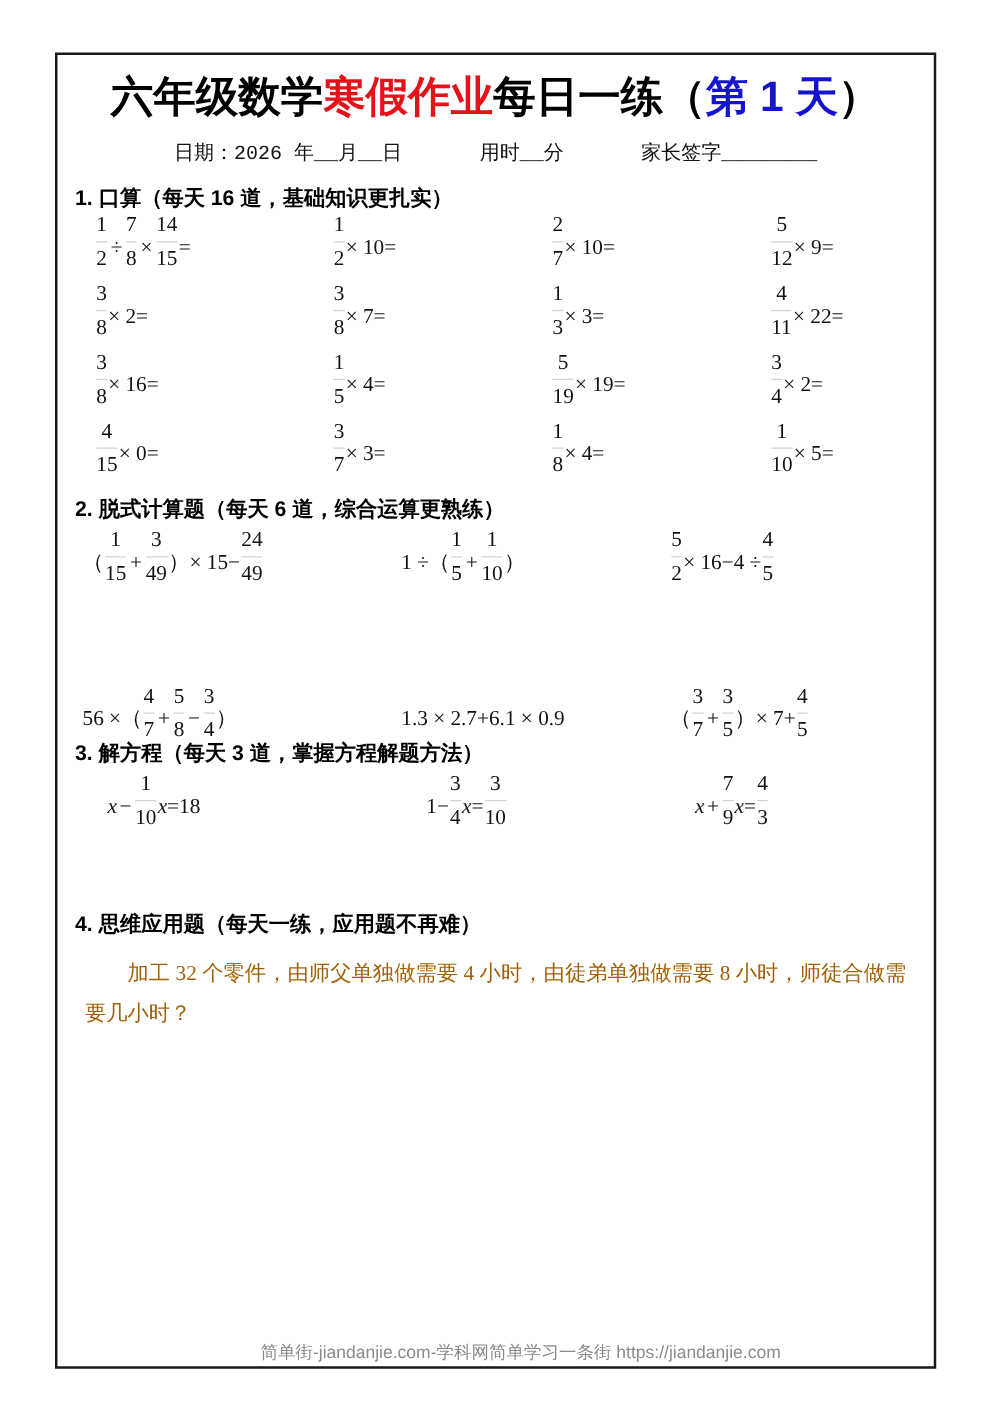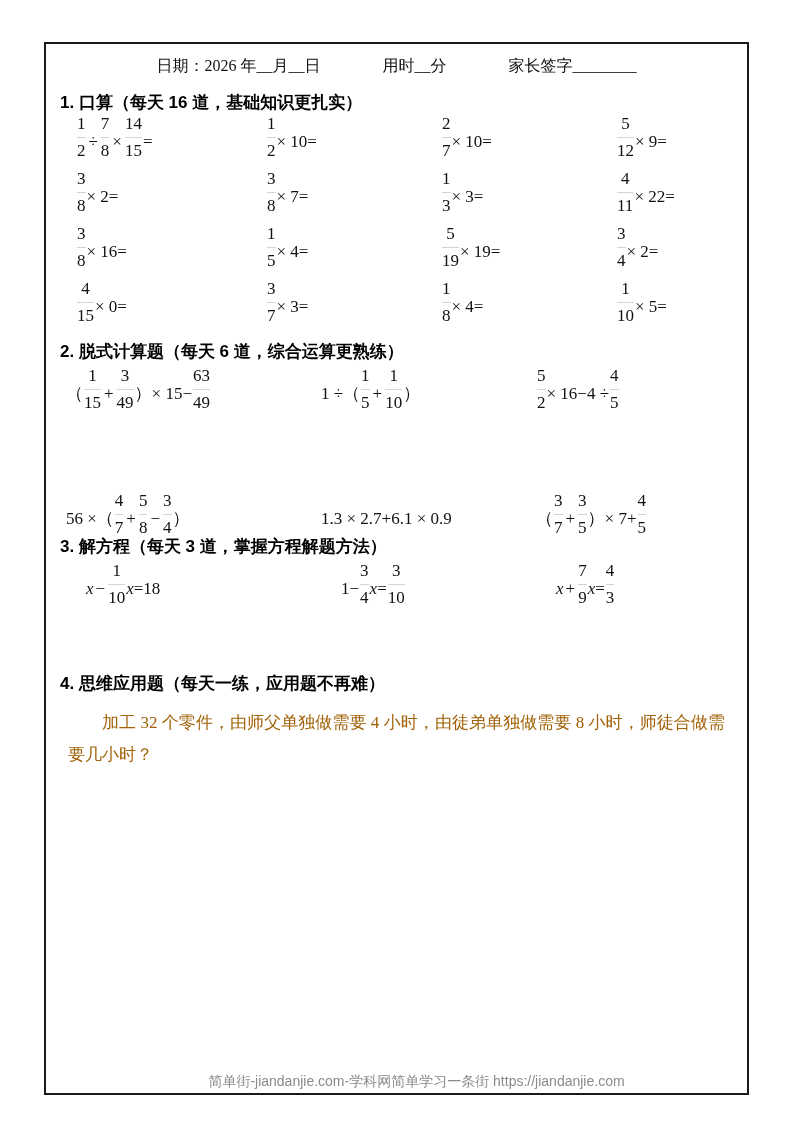--- a/index.html
+++ b/index.html
@@ -48,20 +48,21 @@
   .title .paren { color: #000; }
 
   
   .meta-row {
     margin-top: 12px;
     font-size: 16px;
     color: #111;
     display: flex;
     justify-content: center;
     white-space: nowrap;
+    font-family: Liberation Mono, monospace;
   }
   .meta-row .m1 { margin-left: 0; }
   .meta-row .m2 { margin-left: 62px; }
   .meta-row .m3 { margin-left: 62px; }
 
   
   .sec-head {
     font-family: "Liberation Sans", "DejaVu Sans", sans-serif;
     font-weight: bold;
     font-size: 17px;
@@ -160,20 +161,23 @@
   }
 
   .spacer-lg { height: 92px; }
 </style>
 </head>
 <body>
 
 <div class="page-frame">
  <div class="inner">
 
+  <div class="title">
+    <span class="t-black">六年级数学</span><span class="t-red">寒假作业</span><span class="t-black">每日一练</span><span class="paren">（</span><span class="t-blue">第 1 天</span><span class="paren">）</span>
+  </div>
 
   <div class="meta-row">
     <span class="m1">日期：2026 年__月__日</span>
     <span class="m2">用时__分</span>
     <span class="m3">家长签字________</span>
   </div>
 
   <div class="sec-head" style="margin-top:14px">1. 口算（每天 16 道，基础知识更扎实）</div>
   <div class="grid4" id="oral-grid">
         <div class="cell">
@@ -328,21 +332,21 @@
             <span class="den">15</span>
           </span>
           <span class="op">+</span>
           <span class="frac">
             <span class="num">3</span>
             <span class="bar"></span>
             <span class="den">49</span>
           </span>
           <span>）× 15−</span>
           <span class="frac">
-            <span class="num">63</span>
+            <span class="num">24</span>
             <span class="bar"></span>
             <span class="den">49</span>
           </span>
         </div>
         <div class="cell">
           <span>1 ÷（</span>
           <span class="frac">
             <span class="num">1</span>
             <span class="bar"></span>
             <span class="den">5</span>

